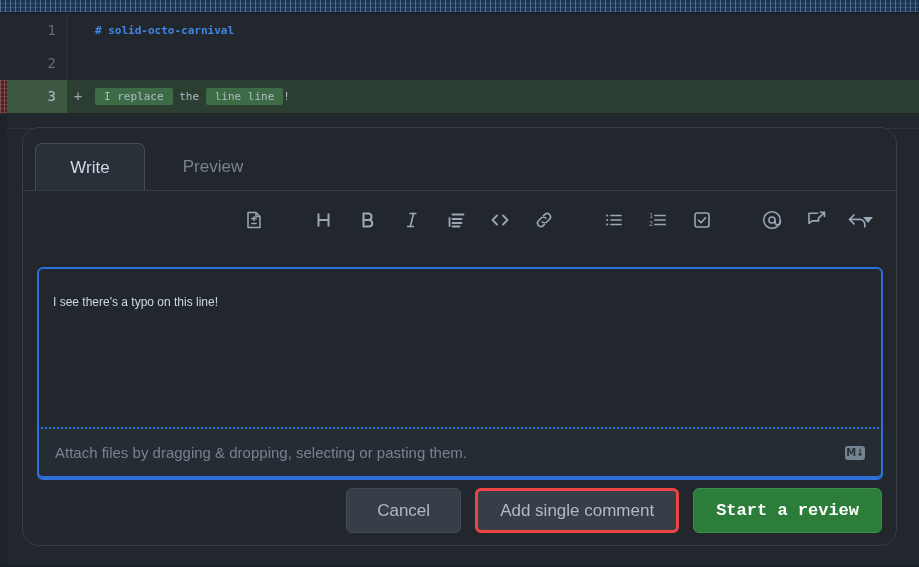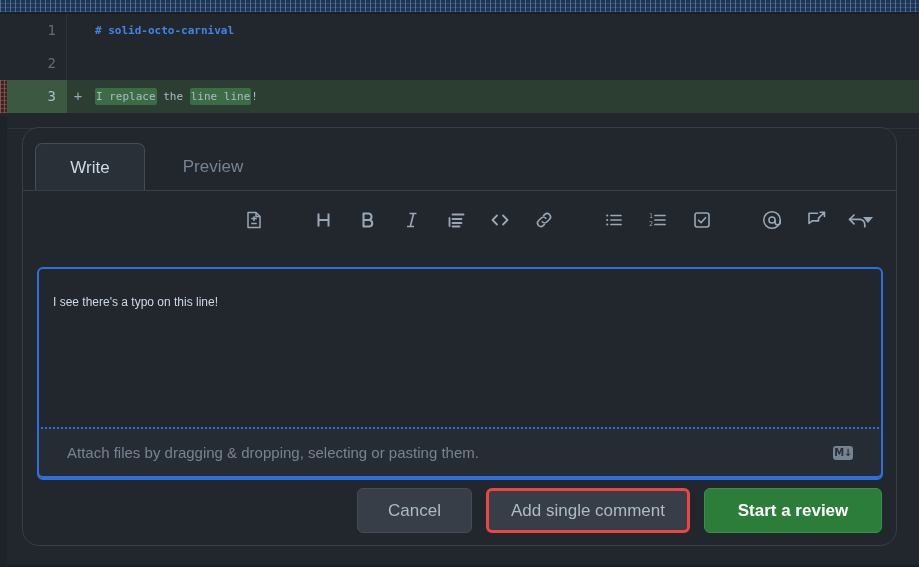--- a/index.html
+++ b/index.html
@@ -49,21 +49,21 @@
   .marker{
     width:22px;flex:0 0 22px;text-align:center;
     color:#9aa7b4;font-family:"DejaVu Sans Mono", monospace;font-size:14px;line-height:33px;
   }
   .code{
     flex:1 1 auto;
     font-family:"DejaVu Sans Mono", monospace;font-size:11px;line-height:33px;
     color:#adbac7;white-space:pre;padding-left:6px;
   }
   .code .md-head{color:#4184e4;font-weight:bold;}
-  .code .hl{background:#3d6b45;border-radius:2px;padding:2px 1px;}
+  .code .hl{background:#3d6b45;border-radius:2px;padding:2px 9px;}
   .diff-bottom-line{
     position:absolute;left:7px;top:114px;width:912px;height:1px;background:#2d333b;
   }
 
   
   .comment-box{
     position:absolute;left:22px;top:127px;width:875px;height:419px;
     border:1px solid #373e47;border-radius:17px;
     background:#22272e;box-sizing:border-box;
   }
@@ -119,42 +119,42 @@
     position:absolute;right:4px;bottom:4px;width:14px;height:14px;
   }
   .resize-grip i{position:absolute;background:#768390;display:block;}
 
   
   .attach{
     position:absolute;left:14px;top:299px;width:846px;height:51px;
     border:2px solid #2f6fdb;border-top:2px dotted #2f6fdb;border-radius:0 0 6px 6px;
     background:#262c34;box-sizing:border-box;
     display:flex;align-items:center;justify-content:space-between;
-    padding:0 28px;
+    padding:0 16px;
   }
   .attach-text{color:#768390;font-size:15px;}
   .md-badge{
     width:20px;height:14px;border-radius:3px;
     background:#768390;color:#2a3038;
     font-size:10px;font-weight:bold;line-height:14px;text-align:center;
     font-family:"DejaVu Sans", sans-serif;letter-spacing:-.5px;
   }
 
   
   .btn-row{
     position:absolute;right:14px;top:360px;display:flex;align-items:center;gap:14px;text-align:center;
   }
   .btn{
     height:45px;border-radius:6px;box-sizing:border-box;
     font-size:17px;display:flex;align-items:center;justify-content:center;
     cursor:pointer;padding:0 22px;
   }
   .btn-cancel{background:#373e47;color:#adbac7;border:1px solid #444c56;min-width:115px;}
   .btn-single{background:#373e47;color:#adbac7;border:3px solid #ef4444;min-width:200px;}
-  .btn-review{background:#2d7d3a;color:#ffffff;border:1px solid #3b8f47;font-weight:bold;min-width:178px;}
+  .btn-review{background:#2d7d3a;color:#ffffff;border:1px solid #3b8f47;font-weight:bold;min-width:178px;font-family:Liberation Mono, monospace;}
 
   .left-rail{position:absolute;left:0;top:116px;width:7px;height:451px;background:#1e2329;}
   .bottom-line{position:absolute;left:0;bottom:0;width:919px;height:2px;background:#1a2029;}
 </style>
 </head>
 <body>
 
 <div class="page">
 
   <div class="topbar"></div>

